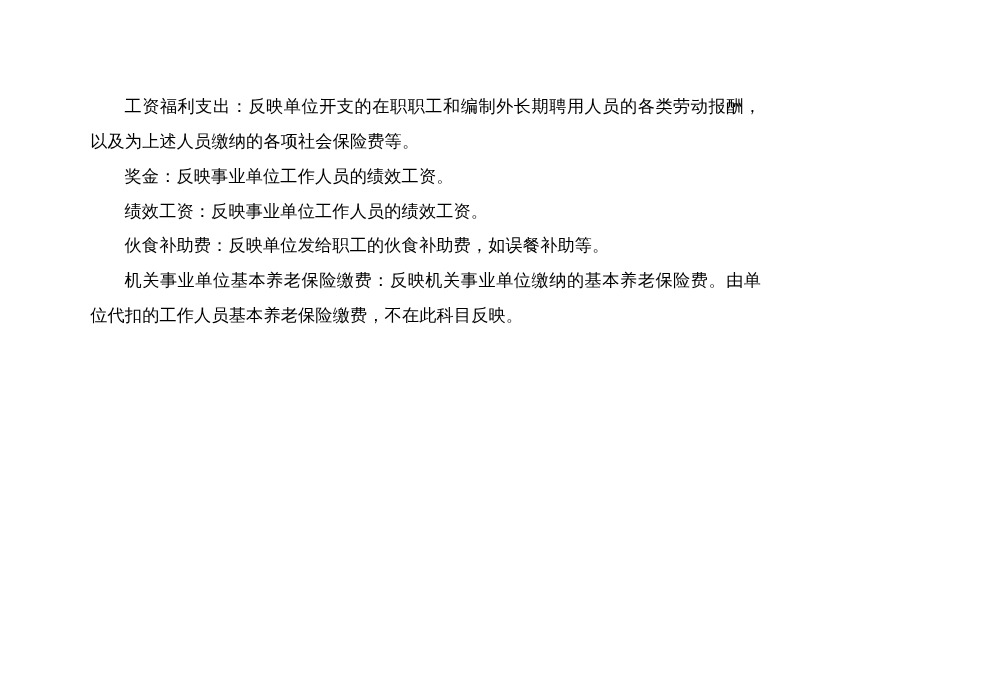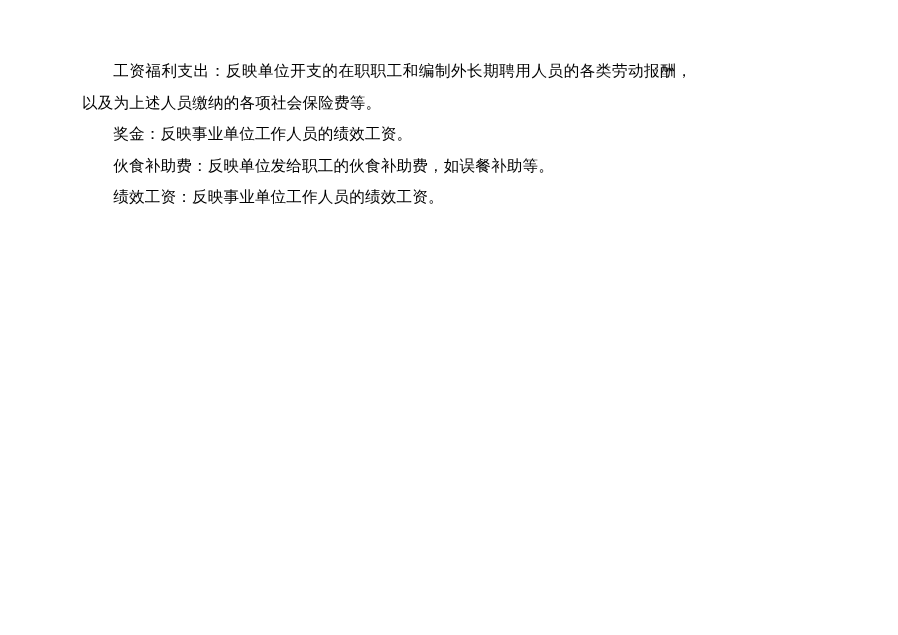--- a/index.html
+++ b/index.html
@@ -12,37 +12,38 @@
     background: #ffffff;
     font-family: "Liberation Serif", "DejaVu Serif", serif;
     color: #000000;
     overflow: hidden;
   }
   .page {
     position: relative;
     width: 744px;
     height: 635px;
     box-sizing: border-box;
-    padding: 55px 52px 30px 82px;
+    padding: 82px 52px 30px 82px;
   }
   .doc-body {
     font-size: 15.6px;
     line-height: 31.6px;
     text-align: justify;
     text-justify: inter-ideograph;
   }
   .para {
     margin: 0;
     text-indent: 2em;
     letter-spacing: 0.15px;
   }
 </style>
 </head>
 <body>
 
 <div class="page">
   <div class="doc-body">
     <p class="para">工资福利支出：反映单位开支的在职职工和编制外长期聘用人员的各类劳动报酬，以及为上述人员缴纳的各项社会保险费等。</p>
     <p class="para">奖金：反映事业单位工作人员的绩效工资。</p>
+    <p class="para">绩效工资：反映事业单位工作人员的绩效工资。</p>
     <p class="para">伙食补助费：反映单位发给职工的伙食补助费，如误餐补助等。</p>
-    <p class="para">绩效工资：反映事业单位工作人员的绩效工资。</p>
+    <p class="para">机关事业单位基本养老保险缴费：反映机关事业单位缴纳的基本养老保险费。由单位代扣的工作人员基本养老保险缴费，不在此科目反映。</p>
   </div>
 </div>
 
 </body></html>

